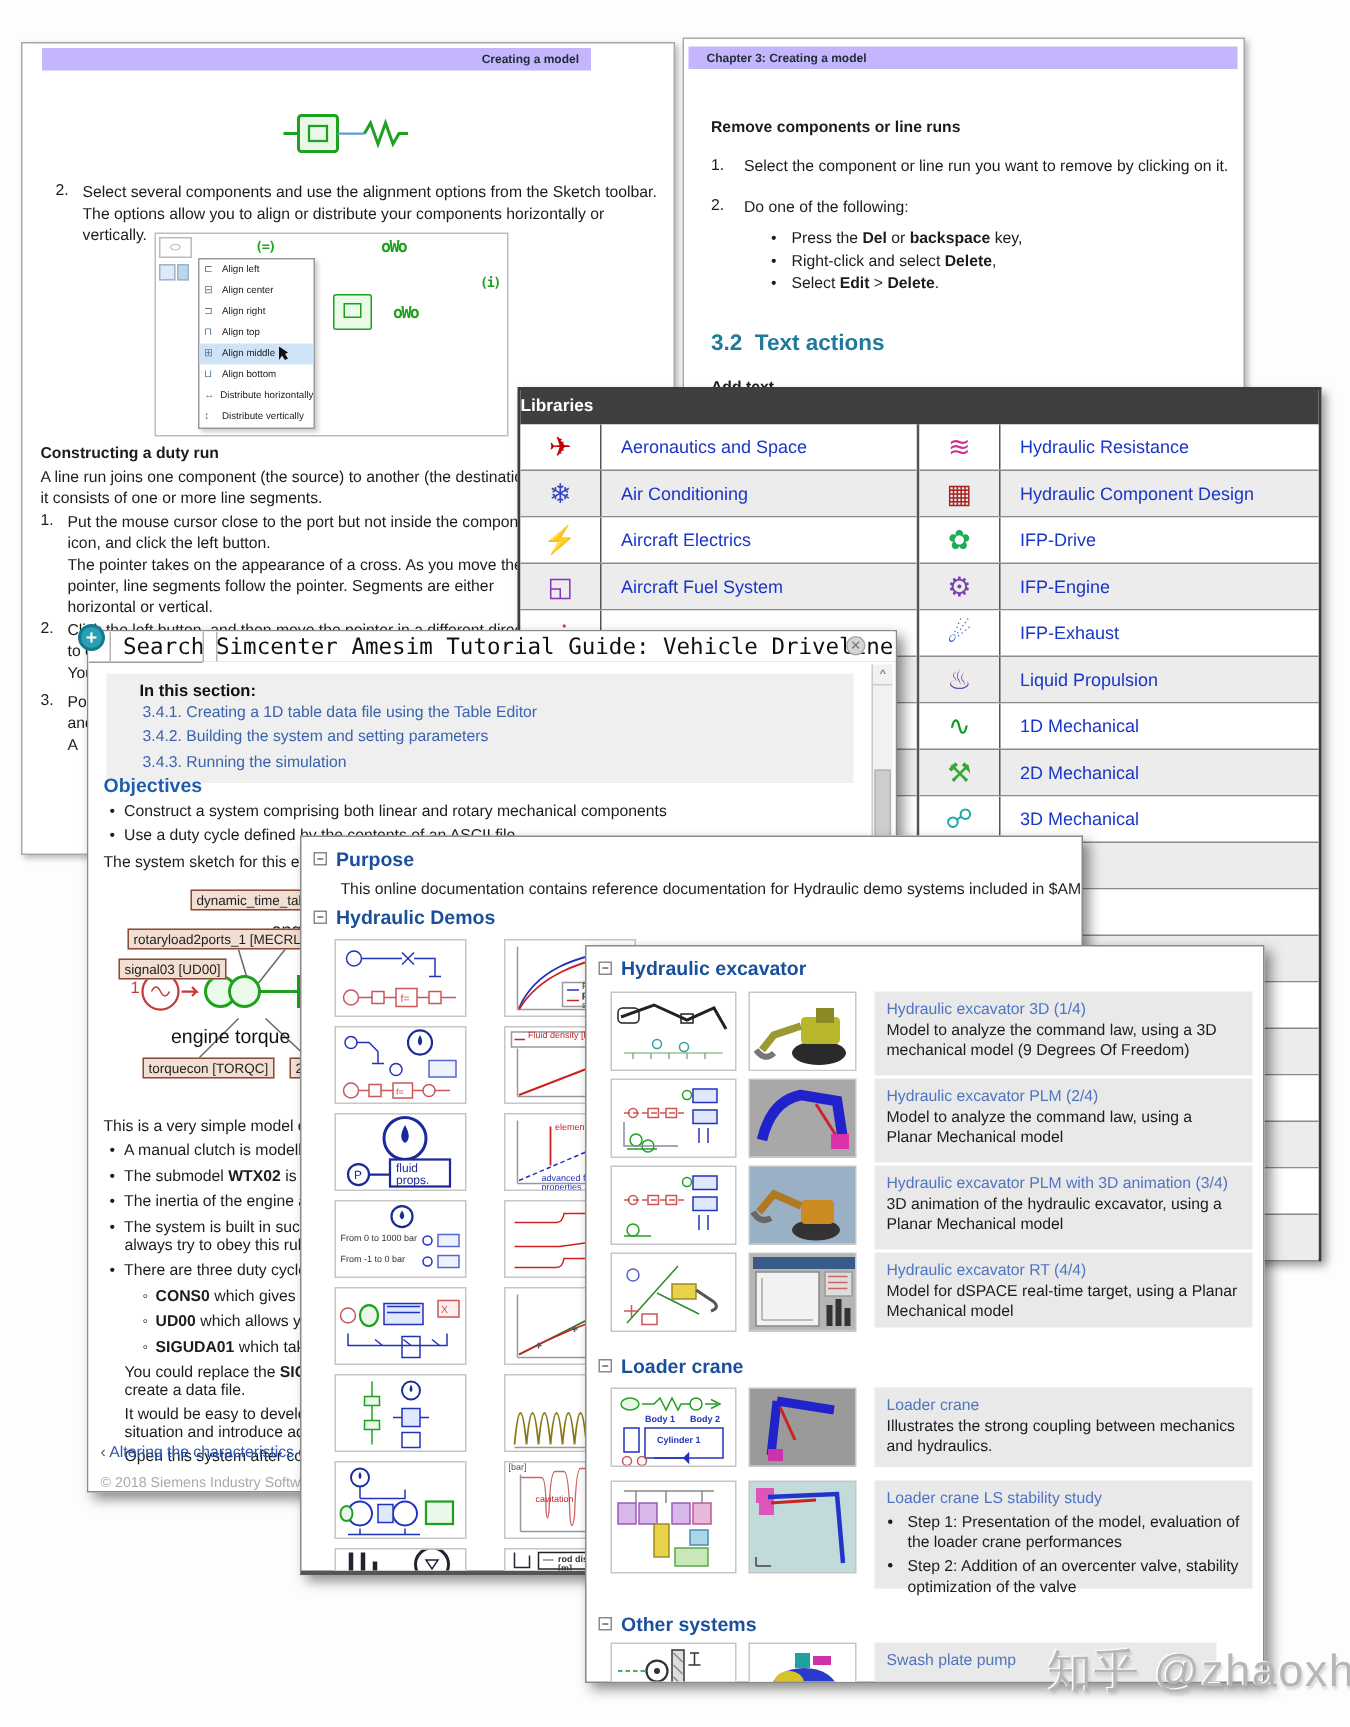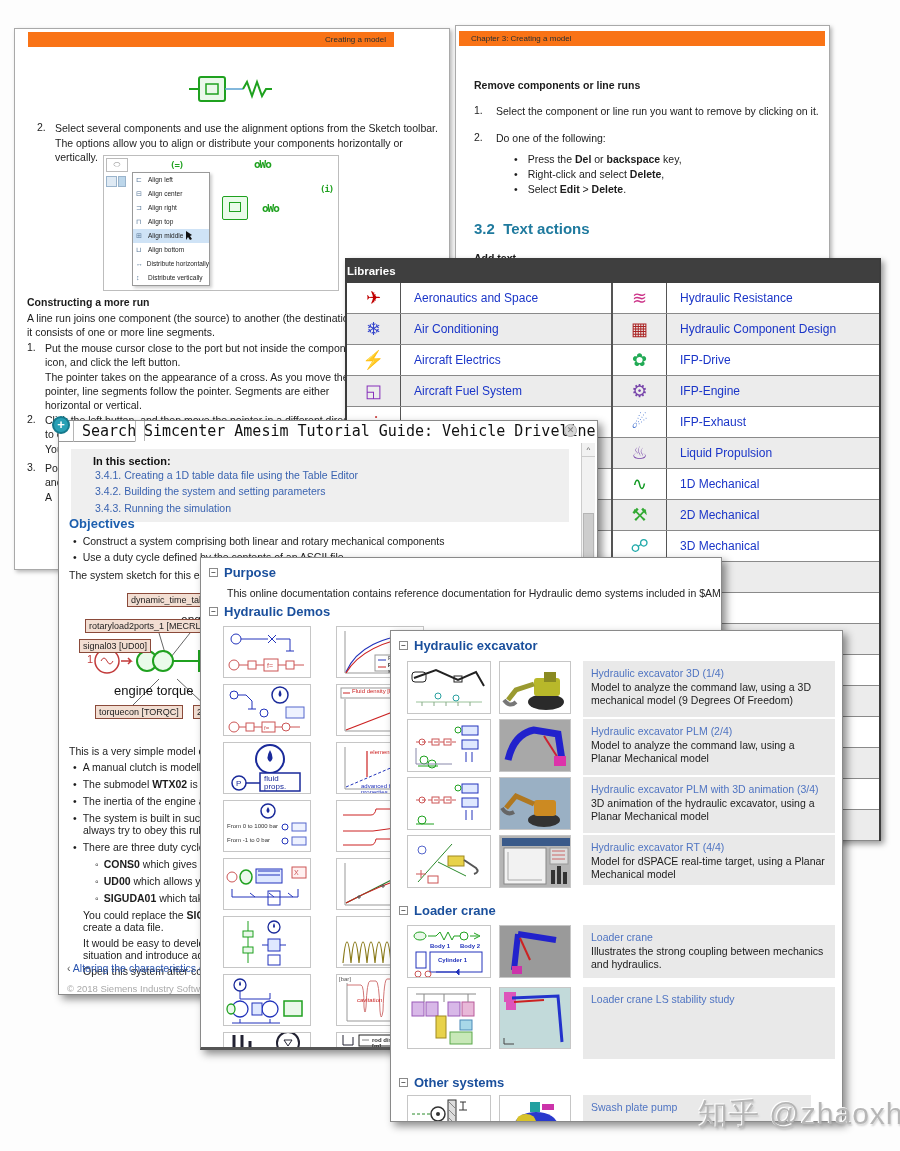--- a/index.html
+++ b/index.html
@@ -2,21 +2,21 @@
 <html><head>
 <meta charset="utf-8">
 <style>
   html,body{margin:0;padding:0;background:#fdfdfd;}
   *{box-sizing:border-box;}
   body{font-family:"Liberation Sans", sans-serif;color:#222;}
   .canvas{position:relative;width:900px;height:1151px;overflow:hidden;background:#fdfdfd;}
 
   
   .page{position:absolute;background:#fff;border:1px solid #a9a9a9;box-shadow:2px 2px 4px rgba(0,0,0,.28);}
-  .page-hdr{position:absolute;background:#f97316;color:#1d2c34;font-size:8px;font-weight:normal;line-height:15px;height:15px;}
+  .page-hdr{position:absolute;background:#c4b5fd;color:#1d2c34;font-size:8px;font-weight:bold;line-height:15px;height:15px;}
   .ptxt{font-size:10.5px;line-height:1.35;color:#1c1c1c;}
   .pnum{position:absolute;font-size:10.5px;color:#1c1c1c;}
   .bold{font-weight:bold;}
   .bseg{font-weight:bold;}
 
   
   .shotbox{position:absolute;border:1px solid #bdbdbd;background:#fff;}
   .menu{position:absolute;background:#fff;border:1px solid #9a9a9a;box-shadow:2px 2px 3px rgba(0,0,0,.2);}
   .menu-item{height:14px;font-size:6.5px;line-height:14px;color:#222;display:flex;align-items:center;padding-left:3px;white-space:nowrap;}
   .menu-item .mi{width:9px;font-size:7px;color:#5a7a9a;margin-right:3px;}
@@ -141,21 +141,21 @@
             <span class="mi">↔</span>
             <span>Distribute horizontally</span>
           </div>
         <div class="menu-item">
             <span class="mi">↕</span>
             <span>Distribute vertically</span>
           </div>
       </div>
     </div>
 
-    <div class="ptxt bold" style="position:absolute;left:12px;top:266px;">Constructing a more run</div>
+    <div class="ptxt bold" style="position:absolute;left:12px;top:266px;">Constructing a duty run</div>
     <div class="ptxt" style="position:absolute;left:12px;top:282px;width:340px;">A line run joins one component (the source) to another (the destination): it consists of one or more line segments.</div>
 
     <div class="pnum" style="left:12px;top:312px;">1.</div>
     <div class="ptxt" style="position:absolute;left:30px;top:312px;width:322px;">Put the mouse cursor close to the port but not inside the component icon, and click the left button.</div>
     <div class="ptxt" style="position:absolute;left:30px;top:341px;width:322px;">The pointer takes on the appearance of a cross. As you move the pointer, line segments follow the pointer.  Segments are either horizontal or vertical.</div>
 
     <div class="pnum" style="left:12px;top:384px;">2.</div>
     <div class="ptxt" style="position:absolute;left:30px;top:384px;width:322px;">Click the left button, and then move the pointer in a different direction to change the direction of the line.</div>
     <div class="ptxt" style="position:absolute;left:30px;top:413px;width:322px;">You can click the mouse right-button to remove the last line segment.</div>
 
@@ -772,20 +772,24 @@
           <rect x="0" y="0" width="72" height="62" fill="#c2dada"></rect>
           <rect x="4" y="4" width="12" height="10" fill="#dd55bb"></rect>
           <rect x="6" y="14" width="10" height="8" fill="#dd55bb"></rect>
           <path d="M12,10 L58,8 L62,54" stroke="#2233cc" stroke-width="3" fill="none"></path>
           <path d="M14,14 L44,12" stroke="#cc2222" stroke-width="2"></path>
           <path d="M4,56 h10 m-10,0 v-6" stroke="#444"></path>
         </svg>
     </div>
     <div class="desc" style="left:192px;top:356px;width:252px;height:72px;">
       <div class="dtitle">Loader crane LS stability study</div>
+      <ul>
+        <li>Step 1: Presentation of the model, evaluation of the loader crane performances</li>
+        <li>Step 2: Addition of an overcenter valve, stability optimization of the valve</li>
+      </ul>
     </div>
 
     <div class="secthead" style="left:8px;top:444px;">
       <span class="colbox">−</span>
         <span>Other systems</span>
     </div>
 
     <div class="thumb" style="left:16px;top:464px;width:84px;height:53px;">
       <svg width="84" height="53">
           <path d="M4,18 h20" stroke="#2a8a2a" stroke-dasharray="3,2"></path>

